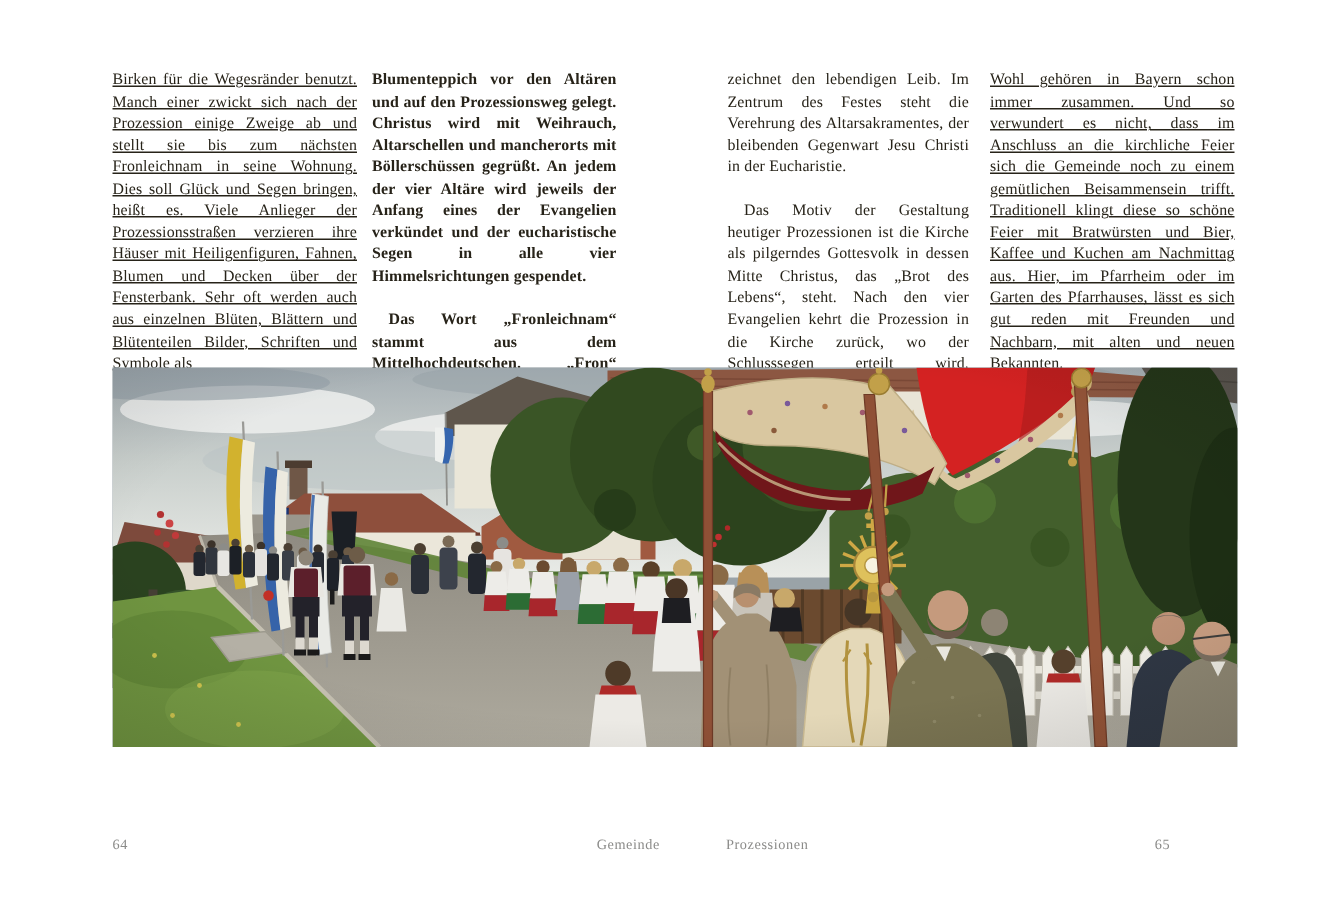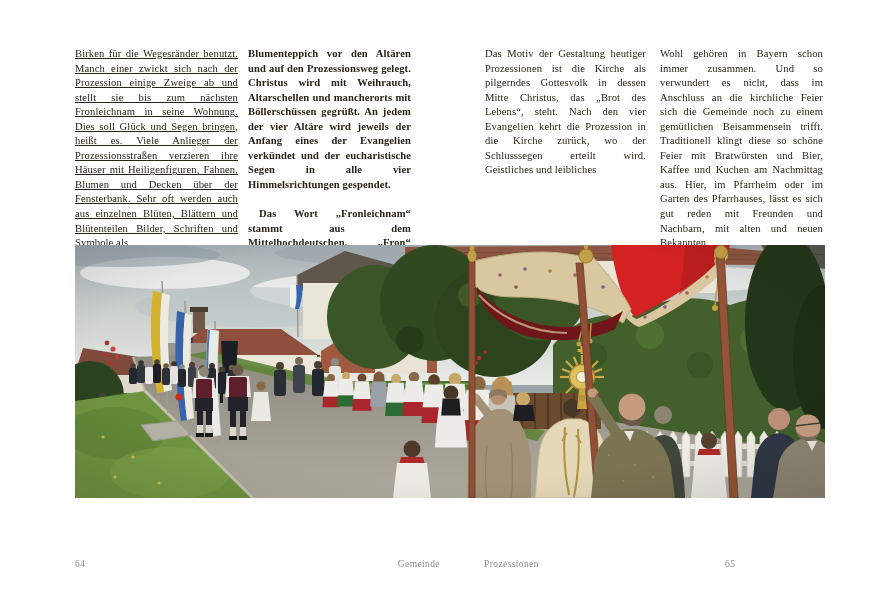--- a/index.html
+++ b/index.html
@@ -10,51 +10,52 @@
   .spread{position:absolute;inset:0;background:#fff;}
   .col{
     position:absolute;top:47px;text-align:justify;
     font-size:10.6px;line-height:14.55px;color:#272319;letter-spacing:0.1px;
   }
   .col p{margin:0;}
   .col p + p{margin-top:14.55px;text-indent:11px;}
   #col-1{left:75px;width:163px;text-decoration:underline;}
   #col-2{left:248px;width:163px;font-weight:bold;}
   #col-3{left:485px;width:161px;}
-  #col-4{left:660px;width:163px;}
+  #col-4{left:660px;width:163px;text-decoration:underline;}
   .photo{
     position:absolute;left:75px;top:245px;width:750px;height:253px;margin:0;
     overflow:hidden;background:#9aa3a8;
   }
   .photo svg{display:block;width:100%;height:100%;}
   .footer-item{
     position:absolute;top:559px;font-size:9.5px;color:#8b8b89;letter-spacing:0.4px;
   }
   #footer-num-left{left:75px;text-align:center;}
   #footer-label-left{left:300px;width:140px;text-align:right;}
   #footer-label-right{left:484px;}
-  #footer-num-right{left:725px;width:100px;text-align:left;}
+  #footer-num-right{left:725px;width:100px;text-align:center;}
 </style>
 </head>
 <body>
 
 <div class="spread">
 
   <main>
     <div class="col" id="col-1">
       <p>Birken für die Wegesränder benutzt. Manch einer zwickt sich nach der Prozession einige Zweige ab und stellt sie bis zum nächsten Fronleichnam in seine Wohnung. Dies soll Glück und Segen bringen, heißt es. Viele Anlieger der Prozessionsstraßen verzieren ihre Häuser mit Heiligenfiguren, Fahnen, Blumen und Decken über der Fensterbank. Sehr oft werden auch aus einzelnen Blüten, Blättern und Blütenteilen Bilder, Schriften und Symbole als</p>
     </div>
     <div class="col" id="col-2">
       <p>Blumenteppich vor den Altären und auf den Prozessionsweg gelegt. Christus wird mit Weihrauch, Altarschellen und mancherorts mit Böllerschüssen gegrüßt. An jedem der vier Altäre wird jeweils der Anfang eines der Evangelien verkündet und der eucharistische Segen in alle vier Himmelsrichtungen gespendet.</p>
       <p>Das Wort „Fronleichnam“ stammt aus dem Mittelhochdeutschen. „Fron“ bedeutet „Herr“ und „Lichnam“ be-</p>
     </div>
   </main>
 
   <main>
     <div class="col" id="col-3">
+      <p>zeichnet den lebendigen Leib. Im Zentrum des Festes steht die Verehrung des Altarsakramentes, der bleibenden Gegenwart Jesu Christi in der Eucharistie.</p>
       <p>Das Motiv der Gestaltung heutiger Prozessionen ist die Kirche als pilgerndes Gottesvolk in dessen Mitte Christus, das „Brot des Lebens“, steht. Nach den vier Evangelien kehrt die Prozession in die Kirche zurück, wo der Schlusssegen erteilt wird. Geistliches und leibliches</p>
     </div>
     <div class="col" id="col-4">
       <p>Wohl gehören in Bayern schon immer zusammen. Und so verwundert es nicht, dass im Anschluss an die kirchliche Feier sich die Gemeinde noch zu einem gemütlichen Beisammensein trifft. Traditionell klingt diese so schöne Feier mit Bratwürsten und Bier, Kaffee und Kuchen am Nachmittag aus. Hier, im Pfarrheim oder im Garten des Pfarrhauses, lässt es sich gut reden mit Freunden und Nachbarn, mit alten und neuen Bekannten.</p>
     </div>
   </main>
 
   <figure class="photo">
     <svg viewBox="0 0 750 253" preserveAspectRatio="none">
       <defs>

